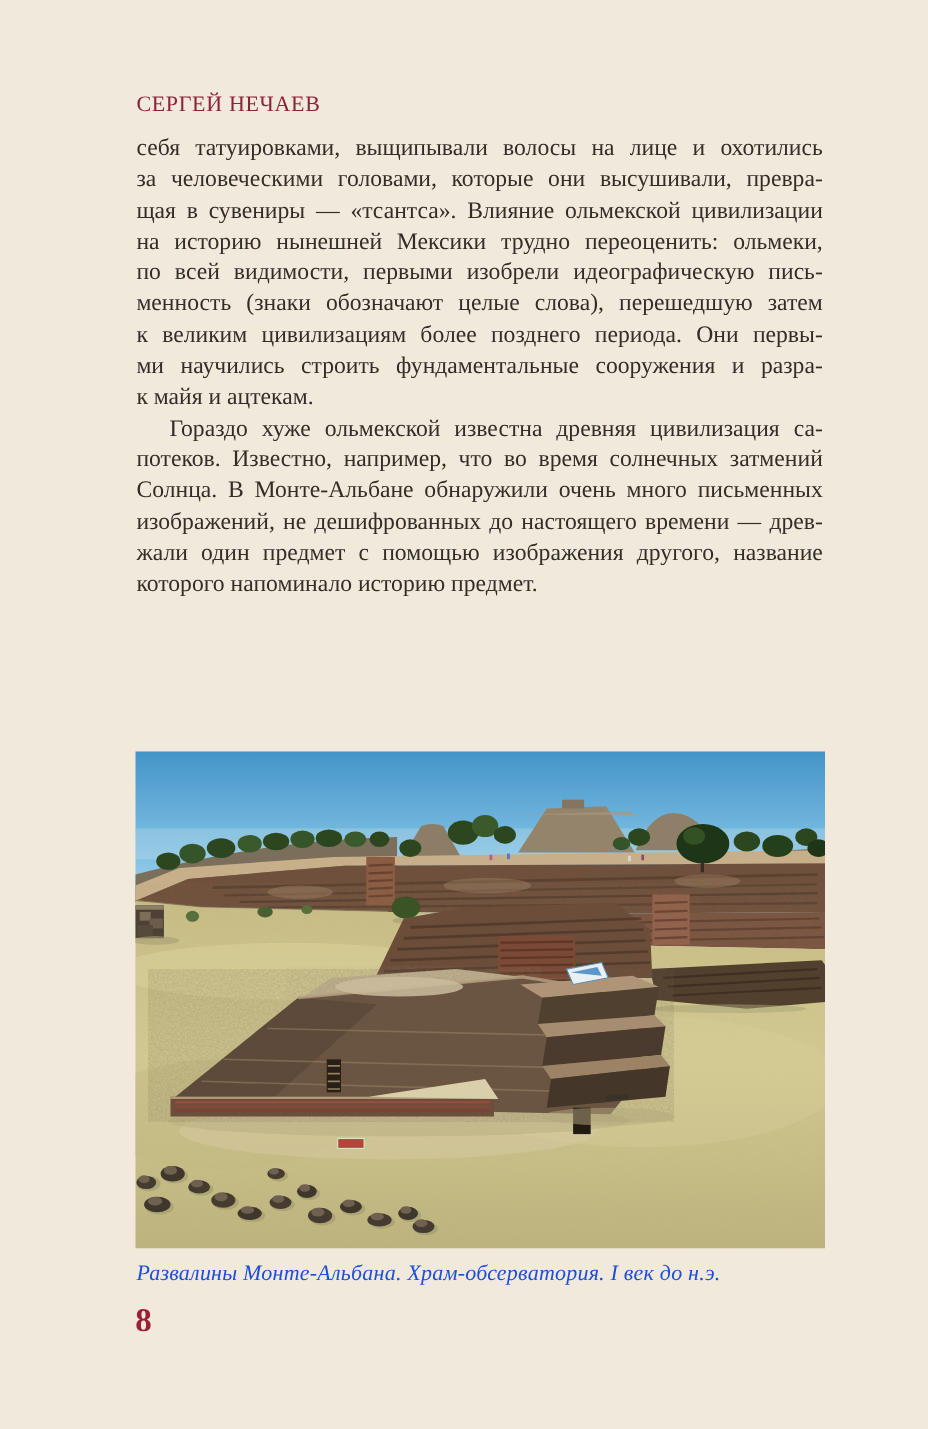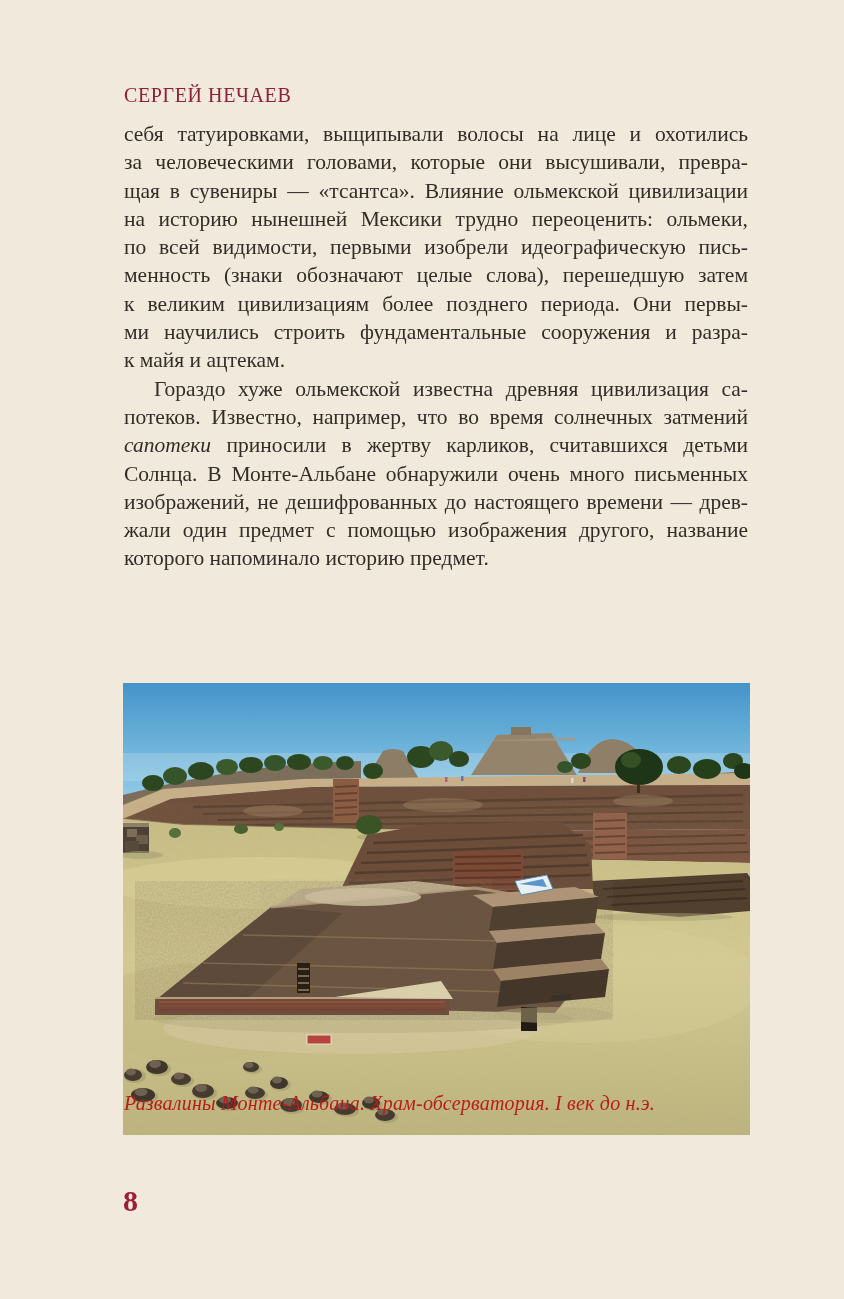--- a/index.html
+++ b/index.html
@@ -19,22 +19,22 @@
   }
   .line{text-align:justify;text-align-last:justify;white-space:normal;}
   .line.last{text-align-last:left;}
   .line.indent{text-indent:30px;}
   .it{font-style:italic;}
   .photo{
     position:absolute;left:123px;top:683px;width:627px;height:452px;
     display:block;
   }
   .caption{
-    position:absolute;left:124px;top:1092px;width:624px;
-    font-style:italic;font-size:20px;letter-spacing:0.2px;color:#b91c1c;
+    position:absolute;left:124px;top:1147px;width:624px;
+    font-style:italic;font-size:20px;letter-spacing:0.2px;color:#1d4ed8;
   }
   .pagenum{
     position:absolute;left:123px;top:1184px;
     font-size:30px;font-weight:bold;color:#9c1f35;
   }
 </style>
 </head>
 <body>
 
 <div class="author">СЕРГЕЙ НЕЧАЕВ</div>
@@ -47,21 +47,20 @@
       <div class="line"><span>на историю нынешней Мексики трудно переоценить: ольмеки,</span></div>
       <div class="line"><span>по всей видимости, первыми изобрели идеографическую пись-</span></div>
       <div class="line"><span>менность (знаки обозначают целые слова), перешедшую затем</span></div>
       <div class="line"><span>к великим цивилизациям более позднего периода. Они первы-</span></div>
       <div class="line"><span>ми научились строить фундаментальные сооружения и разра-</span></div>
       <div class="line last"><span>к майя и ацтекам.</span></div>
     </div>
     <div>
       <div class="line indent"><span>Гораздо хуже ольмекской известна древняя цивилизация са-</span></div>
       <div class="line"><span>потеков. Известно, например, что во время солнечных затмений</span></div>
-      <div class="line"><span class="it">сапотеки</span><span> приносили в жертву карликов, считавшихся детьми</span></div>
       <div class="line"><span>Солнца. В Монте-Альбане обнаружили очень много письменных</span></div>
       <div class="line"><span>изображений, не дешифрованных до настоящего времени — древ-</span></div>
       <div class="line"><span>жали один предмет с помощью изображения другого, название</span></div>
       <div class="line last"><span>которого напоминало историю предмет.</span></div>
     </div>
   </div>
 
 <svg class="photo" viewBox="0 0 627 452" preserveAspectRatio="none" xmlns="http://www.w3.org/2000/svg">
   <defs>
     <linearGradient id="sky" x1="0" y1="0" x2="0" y2="1">

